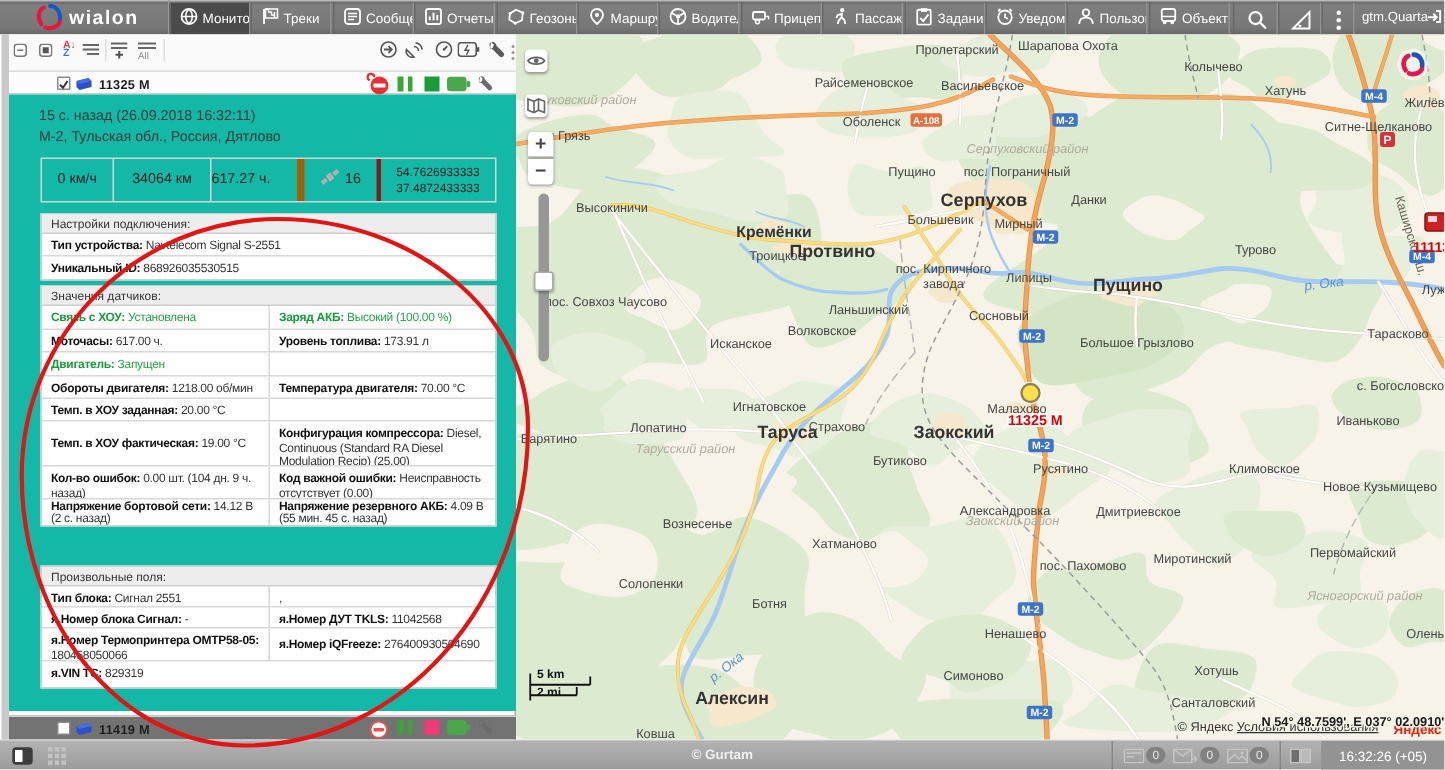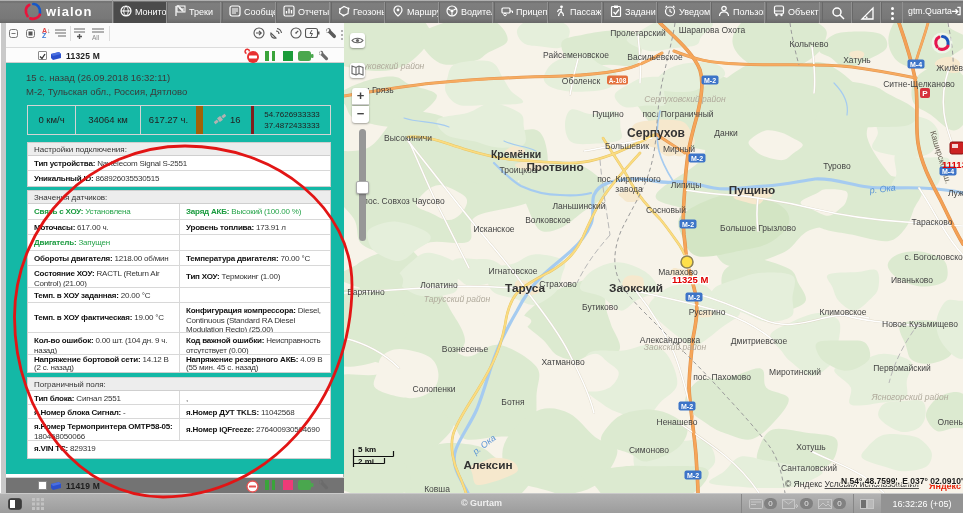--- a/index.html
+++ b/index.html
@@ -261,21 +261,21 @@
         <path d="M2.2 0.9 a2.6 2.6 0 0 0 0.9 4.6 l4.2 4.2 a1.4 1.4 0 0 0 2.3 -2.3 L5.4 3.2 a2.6 2.6 0 0 0 -3.2 -2.3 l1.6 1.6 -0.7 1.9 -1.9 0.7 Z" fill="#6b6b6b"></path>
       </svg>
   </div>
   <div id="udetails">
     <div class="abs" style="left:20px;top:9px;font-size:9.5px">15 с. назад (26.09.2018 16:32:11)</div>
     <div class="abs" style="left:20px;top:23px;font-size:9.5px">М-2, Тульская обл., Россия, Дятлово</div>
 
     <div class="abs" style="left:21px;top:42px;width:304px;height:30px;border:1px solid #d4d4d4;display:flex">
       <div style="width:48px;border-right:1px solid #d4d4d4;text-align:center;line-height:28px;font-size:9.5px;color:#222">0 км/ч</div>
       <div style="width:65px;border-right:1px solid #d4d4d4;text-align:center;line-height:28px;font-size:9.5px;color:#222">34064 км</div>
-      <div style="width:62px;border-right:7px solid #a16207;text-align:center;line-height:28px;font-size:9.5px;color:#222">617.27 ч.</div>
+      <div style="width:62px;border-right:5px solid #a16207;text-align:left;line-height:28px;font-size:9.5px;color:#222">617.27 ч.</div>
       <div style="width:51px;border-right:3px solid #7f1d1d;text-align:center;line-height:28px;font-size:9.5px;color:#222"><svg width="14" height="12" viewBox="0 0 14 12" style="vertical-align:-2px">
             <g transform="rotate(-38 7 6)" fill="#b2b2b2">
               <rect x="5" y="3.6" width="4" height="4.8" rx="0.5"></rect>
               <rect x="0.2" y="4.6" width="4" height="2.8" rx="0.4"></rect>
               <rect x="9.8" y="4.6" width="4" height="2.8" rx="0.4"></rect>
             </g>
           </svg> 16</div>
       <div style="flex:1;text-align:center;font-size:8px;color:#222;padding-top:3px;line-height:11px">54.7626933333<br>37.4872433333</div>
     </div>
 
@@ -299,43 +299,39 @@
           <div class="scell sl"><b class="lb">Моточасы:</b> 617.00 ч.</div>
           <div class="scell sr"><b class="lb">Уровень топлива:</b> 173.91 л</div>
         </div>
       <div class="srow" style="height:16px">
           <div class="scell sl grn"><b>Двигатель:</b> Запущен</div>
         </div>
       <div class="srow" style="height:15px">
           <div class="scell sl"><b class="lb">Обороты двигателя:</b> 1218.00 об/мин</div>
           <div class="scell sr"><b class="lb">Температура двигателя:</b> 70.00 °C</div>
         </div>
-      <div class="srow" style="height:22px">
-          <div class="scell sl"><b class="lb">Состояние ХОУ:</b> RACTL (Return Air Control) (21.00)</div>
-          <div class="scell sr" style="padding-top:6px"><b class="lb">Тип ХОУ:</b> Термокинг (1.00)</div>
-        </div>
       <div class="srow" style="height:15px">
           <div class="scell sl"><b class="lb">Темп. в ХОУ заданная:</b> 20.00 °C</div>
         </div>
       <div class="srow" style="height:30px">
           <div class="scell sl" style="padding-top:10px"><b class="lb">Темп. в ХОУ фактическая:</b> 19.00 °C</div>
           <div class="scell sr"><b class="lb">Конфигурация компрессора:</b> Diesel, Continuous (Standard RA Diesel Modulation Recip) (25.00)</div>
         </div>
       <div class="srow" style="height:22px">
           <div class="scell sl"><b class="lb">Кол-во ошибок:</b> 0.00 шт. (104 дн. 9 ч. назад)</div>
           <div class="scell sr"><b class="lb">Код важной ошибки:</b> Неисправность отсутствует (0.00)</div>
         </div>
       <div class="srow" style="height:17px">
           <div class="scell sl" style="padding-top:0.5px;line-height:8.2px"><b class="lb">Напряжение бортовой сети:</b> 14.12 В (2 с. назад)</div>
           <div class="scell sr" style="padding-top:0.5px;line-height:8.2px"><b class="lb">Напряжение резервного АКБ:</b> 4.09 В (55 мин. 45 с. назад)</div>
         </div>
     </div>
 
     <div class="sect" style="top:314px">
-      <div class="shead">Пограничный поля:</div>
+      <div class="shead">Произвольные поля:</div>
       <div class="srow" style="height:14px">
           <div class="scell sl"><b class="lb">Тип блока:</b> Сигнал 2551</div>
           <div class="scell sr">,</div>
         </div>
       <div class="srow" style="height:14px">
           <div class="scell sl"><b class="lb">я.Номер блока Сигнал:</b> -</div>
           <div class="scell sr"><b class="lb">я.Номер ДУТ TKLS:</b> 11042568</div>
         </div>
       <div class="srow" style="height:22px">
           <div class="scell sl"><b class="lb">я.Номер Термопринтера ОМТР58-05:</b> 180458050066</div>

